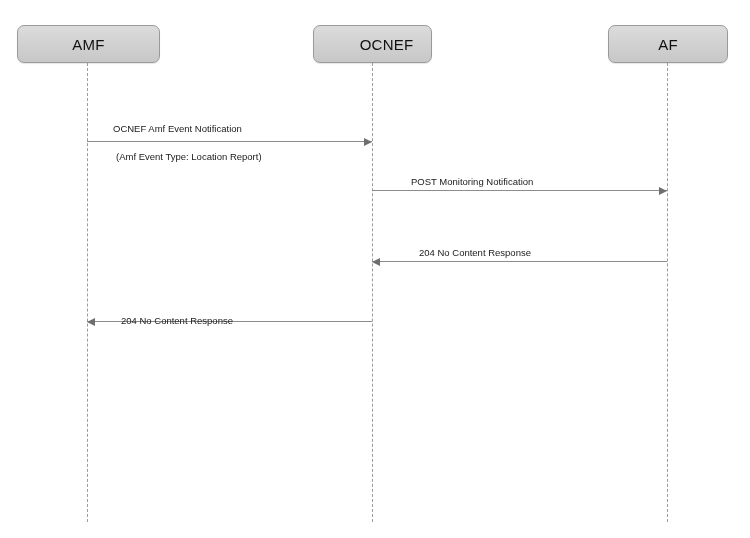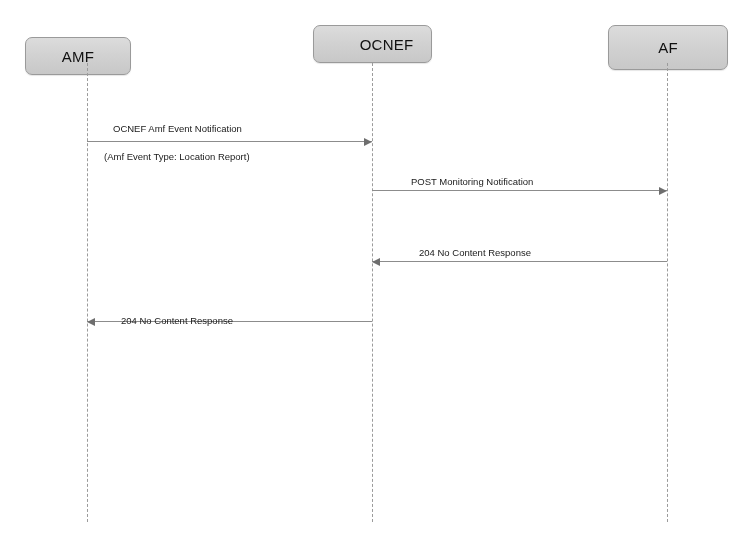--- a/index.html
+++ b/index.html
@@ -85,36 +85,36 @@
     color: #1a1a1a;
     white-space: nowrap;
     line-height: 1;
     user-select: none;
   }
 </style>
 </head>
 <body>
 
 <div id="diagram">
-    <div class="participant" style="left: 25px; top: 25px; width: 106px; height: 38px; margin-top: 12px;">
+    <div class="participant" style="left: 17px; top: 25px; width: 143px; height: 38px;">
       <span class="plabel">AMF</span>
     </div>
     <div class="lifeline" style="left: 87px; top: 63px; height: 459px;"></div>
     <div class="participant" style="left: 313px; top: 25px; width: 119px; height: 38px; padding-left: 28px;">
       <span class="plabel">OCNEF</span>
     </div>
     <div class="lifeline" style="left: 372px; top: 63px; height: 459px;"></div>
-    <div class="participant" style="left: 608px; top: 25px; width: 120px; height: 45px;">
+    <div class="participant" style="left: 608px; top: 25px; width: 120px; height: 38px;">
       <span class="plabel">AF</span>
     </div>
     <div class="lifeline" style="left: 667px; top: 63px; height: 459px;"></div>
     <div class="msg-line" style="left: 87px; top: 141px; width: 285px;"></div>
     <div class="arrowhead right" style="top: 137.5px; left: 364px;"></div>
     <div class="msg-label" style="left: 113px; top: 124px;">OCNEF Amf Event Notification</div>
-    <div class="msg-sublabel" style="left: 104px; top: 152px;">(Amf Event Type: Location Report)</div>
+    <div class="msg-sublabel" style="left: 116px; top: 152px;">(Amf Event Type: Location Report)</div>
     <div class="msg-line" style="left: 372px; top: 190px; width: 295px;"></div>
     <div class="arrowhead right" style="top: 186.5px; left: 659px;"></div>
     <div class="msg-label" style="left: 411px; top: 177px; text-align: right;">POST Monitoring Notification</div>
     <div class="msg-line" style="left: 372px; top: 261px; width: 295px;"></div>
     <div class="arrowhead left" style="top: 257.5px; left: 372px;"></div>
     <div class="msg-label" style="left: 419px; top: 248px;">204 No Content Response</div>
     <div class="msg-line" style="left: 87px; top: 321px; width: 285px;"></div>
     <div class="arrowhead left" style="top: 317.5px; left: 87px;"></div>
     <div class="msg-label" style="left: 121px; top: 316px;">204 No Content Response</div>
   </div>

